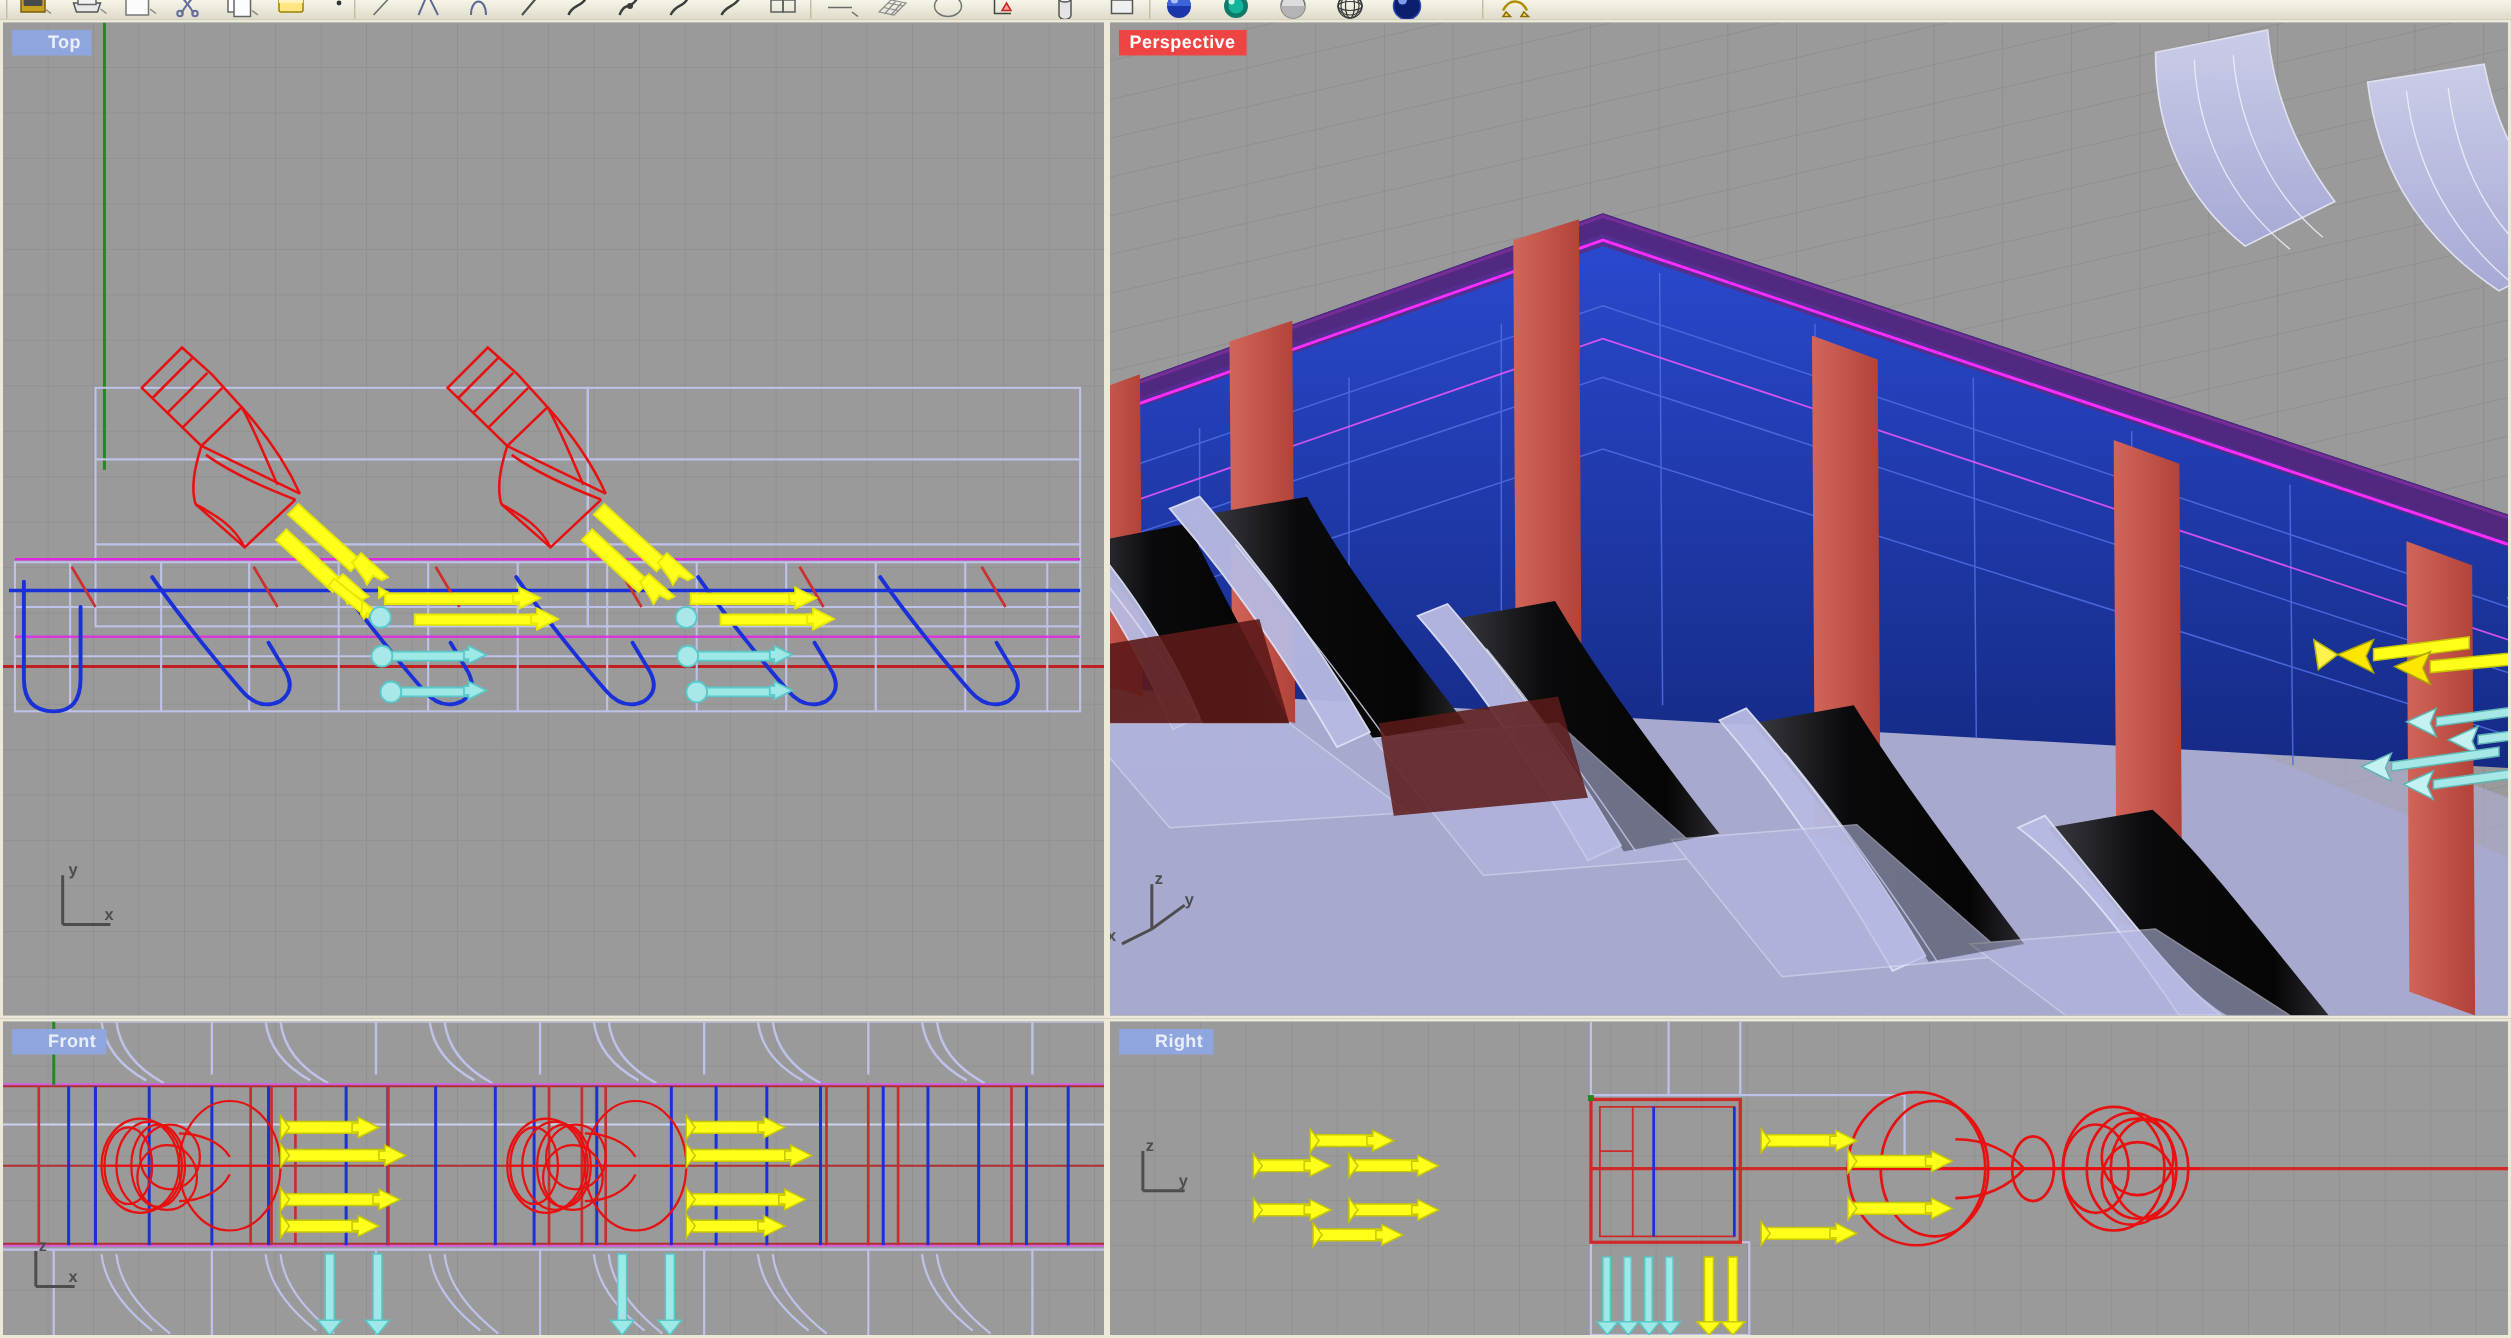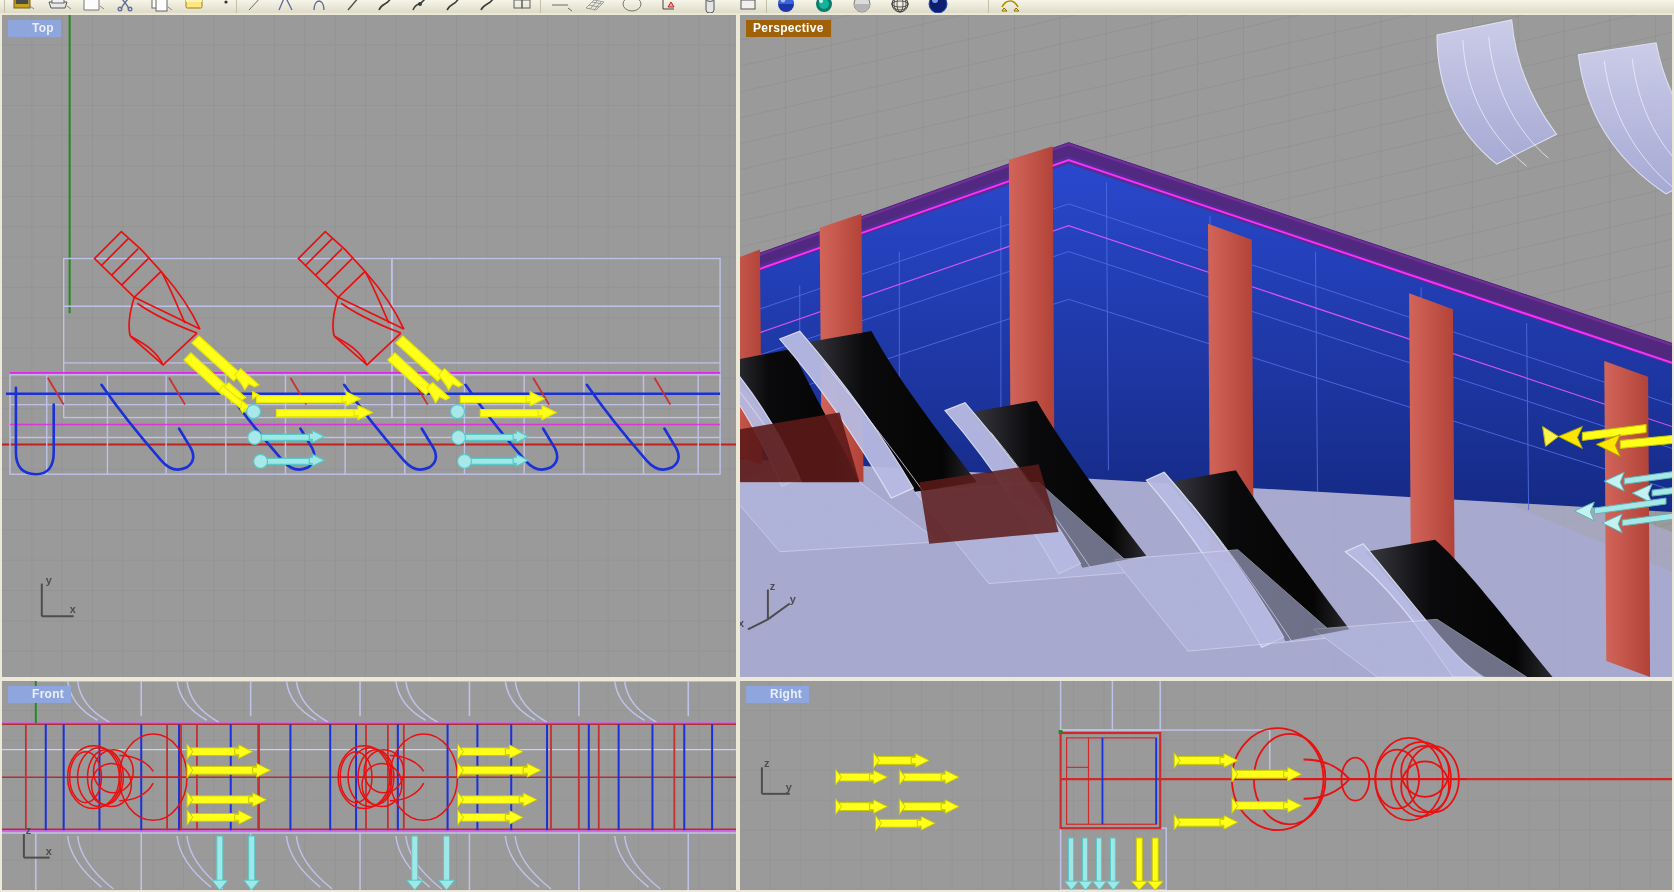--- a/index.html
+++ b/index.html
@@ -16,21 +16,21 @@
 
   
   .vp{position:absolute;background:#9a9a9a;overflow:hidden;
       border:2px solid #ece9d8;box-sizing:border-box;}
   .vp.active{border-color:#ece9d8;}
   .vplabel{position:absolute;left:6px;top:5px;z-index:60;
            font-size:12px;font-weight:bold;line-height:14px;
            padding:1px 7px 2px 7px;color:#ffffff;letter-spacing:.3px;
            font-family:"Liberation Sans",sans-serif;}
   .vplabel.inactive{background:#8fa5de;color:#e9eefb;padding-left:24px;}
-  .vplabel.active{background:#a16207;color:#ffffff;}
+  .vplabel.active{background:#ef4444;color:#ffffff;}
 
   .vpsvg{position:absolute;left:0;top:0;width:100%;height:100%;display:block;}
 
   
   .axtxt{font-family:"Liberation Sans",sans-serif;font-size:11px;fill:#4d4d4d;font-weight:bold;}
 </style>
 </head>
 <body>
 
 <div id="app">

